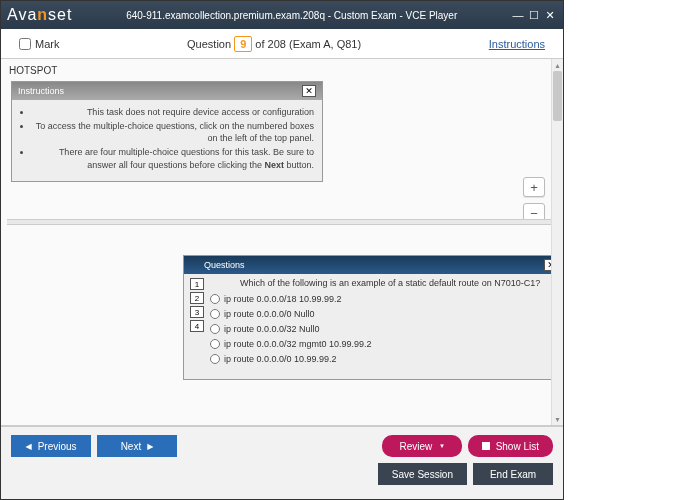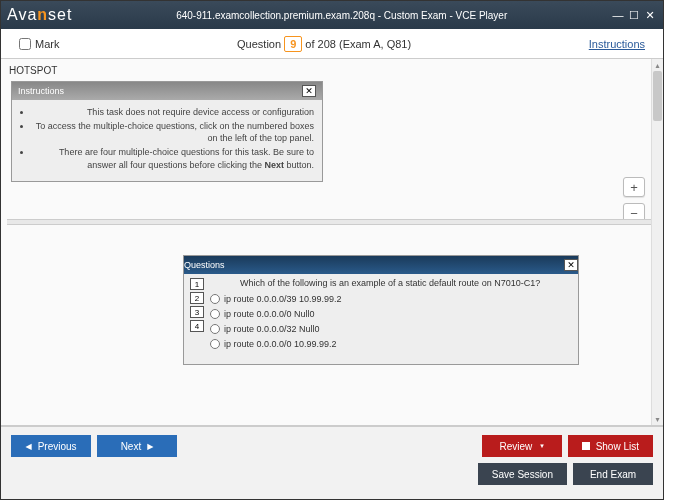--- a/index.html
+++ b/index.html
@@ -1,17 +1,17 @@
 <!DOCTYPE html>
 <html><head>
 <meta charset="utf-8">
 <style>
 * { margin: 0; padding: 0; box-sizing: border-box; font-family: Arial, sans-serif; }
 body { width: 700px; height: 500px; background: #fff; overflow: hidden; }
-.app-window { width: 664px; height: 500px; display: flex; flex-direction: column; border: 1px solid #333; }
+.app-window { width: 564px; height: 500px; display: flex; flex-direction: column; border: 1px solid #333; }
 
 .titlebar { background: linear-gradient(#3a4a5a, #2a3a4a); color: #fff; height: 28px; display: flex; align-items: center; padding: 0 6px; font-size: 11px; }
 .titlebar-logo { font-size: 16px; font-weight: 300; letter-spacing: 1px; }
 .titlebar-logo .hl { color: #f7941e; font-weight: 600; }
 .titlebar-title { flex: 1; text-align: center; font-size: 10px; }
 .titlebar-controls { display: flex; gap: 2px; }
 .titlebar-controls span { width: 14px; height: 14px; display: inline-flex; align-items: center; justify-content: center; cursor: pointer; font-size: 11px; }
 
 .info-bar { height: 30px; display: flex; align-items: center; border-bottom: 1px solid #ccc; padding: 0 18px; font-size: 11px; color: #333; }
 .mark { display: flex; align-items: center; gap: 4px; }
@@ -29,42 +29,42 @@
 .panel-close { background: #fff; color: #000; border: 1px solid #555; width: 14px; height: 12px; display: inline-flex; align-items: center; justify-content: center; cursor: pointer; font-size: 9px; }
 .inst-panel ul { padding: 6px 8px 8px 20px; }
 .inst-panel li { margin-bottom: 2px; line-height: 1.35; text-align: right; }
 
 .zoom-controls { position: absolute; right: 18px; top: 118px; width: 22px; display: flex; flex-direction: column; gap: 6px; }
 .zoom-btn { height: 20px; border: 1px solid #bbb; background: #fff; border-radius: 3px; display: flex; align-items: center; justify-content: center; font-size: 13px; cursor: pointer; color: #555; box-shadow: 0 1px 1px rgba(0,0,0,.1); }
 
 .divider { position: absolute; top: 160px; left: 6px; right: 6px; height: 6px; background: #e8e8e8; border-top: 1px solid #ccc; border-bottom: 1px solid #ccc; }
 
 .question-panel { position: absolute; top: 196px; left: 182px; width: 396px; background: #eee; border: 1px solid #999; }
-.q-header { background: linear-gradient(#1a3a5a, #2a5a8a); color: #fff; padding: 3px 0; display: flex; justify-content: space-between; align-items: center; font-size: 9px; }
+.q-header { background: linear-gradient(#1a3a5a, #2a5a8a); color: #fff; padding: 3px 20px; display: flex; justify-content: space-between; align-items: center; font-size: 9px; }
 .q-body { display: flex; padding: 4px 6px 10px 6px; gap: 6px; }
 .q-nums { display: flex; flex-direction: column; gap: 2px; }
 .q-num { width: 14px; height: 12px; border: 1px solid #555; background: #fff; font-size: 8px; display: flex; align-items: center; justify-content: center; cursor: pointer; }
 .q-content { font-size: 9px; color: #333; flex: 1; }
 .q-text { margin-bottom: 6px; margin-left: 30px; }
 .opt { display: flex; align-items: center; gap: 4px; margin-bottom: 5px; }
 .opt input { width: 10px; height: 10px; }
 
 .scrollbar { position: absolute; right: 0; top: 0; bottom: 0; width: 12px; background: #f0f0f0; border-left: 1px solid #ddd; }
 .scroll-thumb { position: absolute; top: 12px; left: 1px; right: 1px; height: 50px; background: #c8c8c8; border-radius: 2px; }
 .scroll-arrow { position: absolute; left: 0; right: 0; height: 12px; display: flex; align-items: center; justify-content: center; font-size: 8px; color: #888; cursor: pointer; }
 .sa-up { top: 0; }
 .sa-dn { bottom: 0; }
 
 .footer { background: #f2f2f2; padding: 8px 10px; border-top: 1px solid #ccc; }
 .btn-row { display: flex; gap: 6px; margin-bottom: 6px; align-items: center; }
 .btn-row.right { justify-content: flex-end; }
 .spacer { flex: 1; }
 .btn { height: 22px; padding: 0 14px; font-size: 10px; color: #fff; display: inline-flex; align-items: center; justify-content: center; cursor: pointer; border: none; gap: 6px; min-width: 80px; }
 .btn.blue { background: #2a6db8; }
-.btn.orange { background: #b91c1c; }
+.btn.orange { background: #be185d; border-radius: 10px; }
 .btn.dark { background: #3a4450; }
 .btn-arrow { font-size: 8px; }
 .btn-sq { width: 8px; height: 8px; background: #fff; display: inline-block; }
 .mini-arrow { font-size: 7px; margin-left: 2px; }
 </style>
 </head>
 <body>
 
 <div class="app-window">
   <div class="titlebar">
@@ -123,29 +123,33 @@
         <div class="q-nums">
           <div class="q-num">1</div>
           <div class="q-num">2</div>
           <div class="q-num">3</div>
           <div class="q-num">4</div>
         </div>
         <div class="q-content">
           <div class="q-text">Which of the following is an example of a static default route on N7010-C1?</div>
           <label class="opt">
               <input type="radio" name="q" style="">
-              <span>ip route 0.0.0.0/39 10.99.99.2</span>
+              <span>ip route 0.0.0.0/18 10.99.99.2</span>
             </label>
           <label class="opt">
               <input type="radio" name="q" style="">
               <span>ip route 0.0.0.0/0 Null0</span>
             </label>
           <label class="opt">
               <input type="radio" name="q" style="">
               <span>ip route 0.0.0.0/32 Null0</span>
+            </label>
+          <label class="opt">
+              <input type="radio" name="q" style="">
+              <span>ip route 0.0.0.0/32 mgmt0 10.99.99.2</span>
             </label>
           <label class="opt">
               <input type="radio" name="q" style="">
               <span>ip route 0.0.0.0/0 10.99.99.2</span>
             </label>
         </div>
       </div>
     </div>
 
     <div class="scrollbar">

